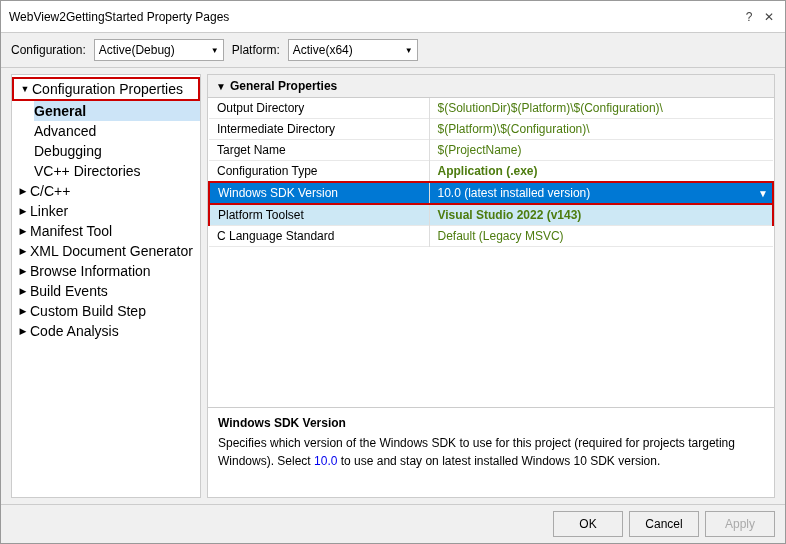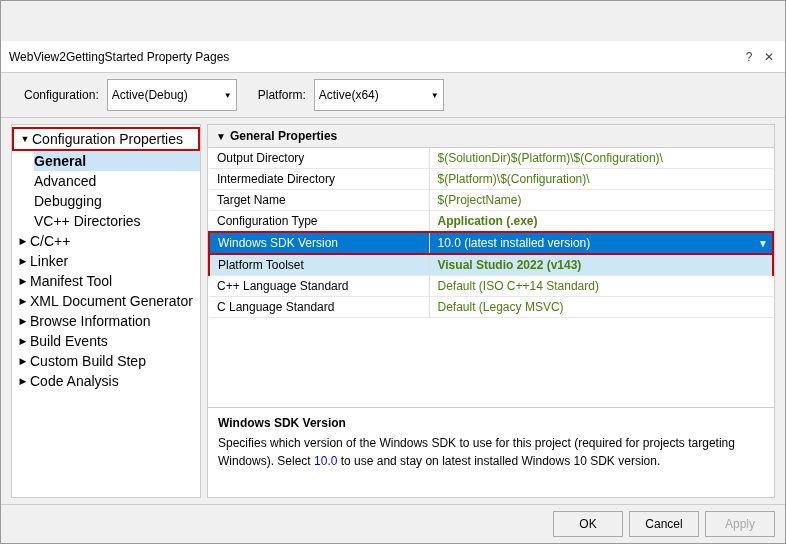--- a/index.html
+++ b/index.html
@@ -22,21 +22,20 @@
       flex-direction: column;
     }
     .title-bar {
       background: #fff;
       height: 32px;
       display: flex;
       align-items: center;
       justify-content: space-between;
       padding: 0 8px;
       border-bottom: 1px solid #ccc;
-      margin-top: 40px;
     }
     .title-bar-text {
       font-size: 12px;
       color: #000;
     }
     .title-bar-controls {
       display: flex;
       gap: 4px;
     }
     .title-bar-btn {
@@ -53,24 +52,23 @@
       display: flex;
       align-items: center;
       padding: 6px 10px;
       gap: 8px;
       background: #f0f0f0;
       border-bottom: 1px solid #ccc;
     }
     .config-label {
       font-size: 12px;
       color: #000;
-      margin-left: 13px;
     }
     .config-select {
-      height: 32px;
+      height: 22px;
       min-width: 130px;
       border: 1px solid #aaa;
       background: #fff;
       font-size: 12px;
       padding: 0 4px;
       display: flex;
       align-items: center;
       justify-content: space-between;
       cursor: pointer;
       gap: 24px;
@@ -378,24 +376,20 @@
                 10.0 (latest installed version)
                 <span class="dropdown-arrow">▼</span>
               </td>
             </tr>
 
             <tr class="row-selected-secondary props-highlight">
               <td>Platform Toolset</td>
               <td style="font-weight:bold;">Visual Studio 2022 (v143)</td>
             </tr>
 
-            <tr>
-              <td>C++ Language Standard</td>
-              <td>Default (ISO C++14 Standard)</td>
-            </tr>
 
             <tr>
               <td>C Language Standard</td>
               <td>Default (Legacy MSVC)</td>
             </tr>
           </tbody>
         </table>
       </div>
 
       <div class="description-area">

